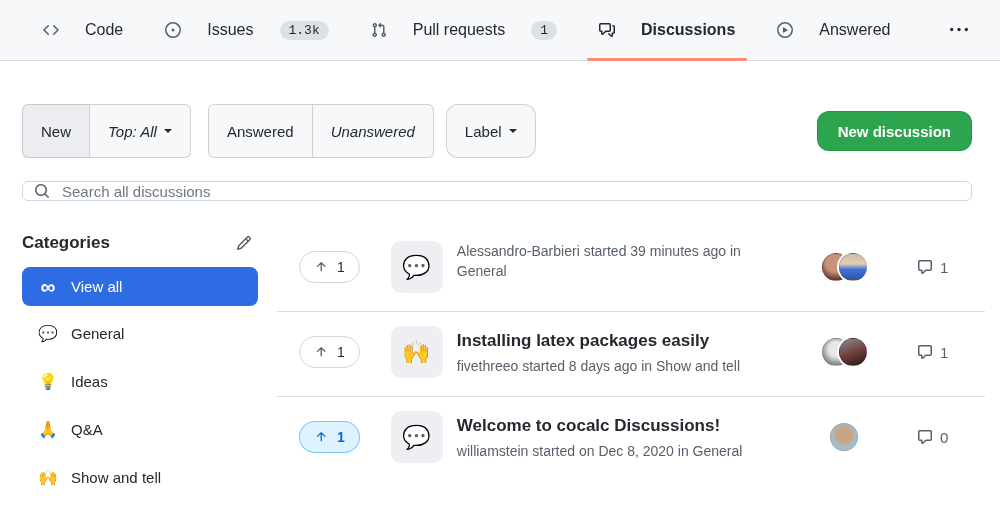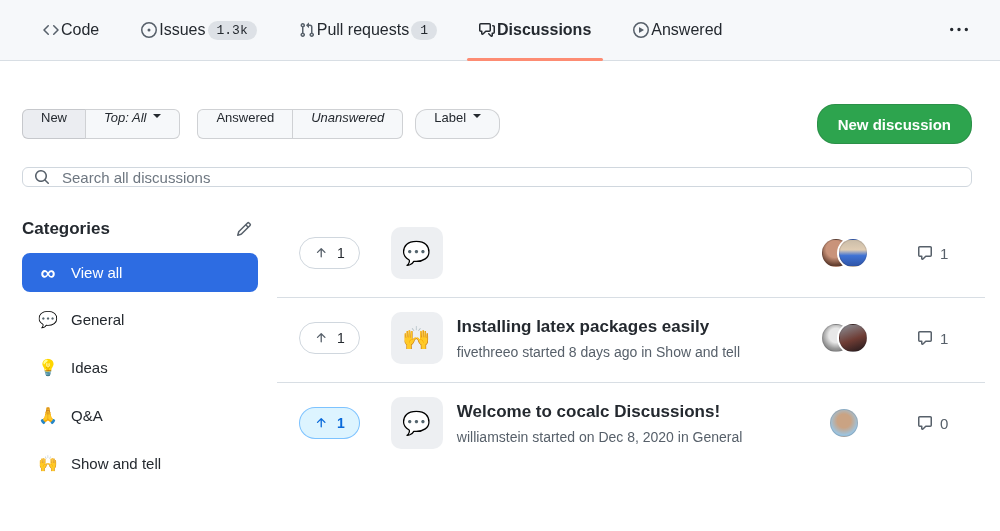--- a/index.html
+++ b/index.html
@@ -11,21 +11,21 @@
   }
   svg { display: block; }
 
   
   .header {
     height: 61px; background: #f6f8fa; border-bottom: 1px solid #d8dee4;
     display: flex; align-items: stretch; padding: 0 24px 0 33px;
   }
   .tabs { display: flex; flex: 1; }
   .tab {
-    display: flex; align-items: center; gap: 2px;
+    display: flex; align-items: center; gap: 26px;
     padding: 0 10px; margin-right: 22px; position: relative;
     font-size: 16px; cursor: pointer; white-space: nowrap;
   }
   .tab .ticon svg { width: 16px; height: 16px; fill: #57606a; }
   .tab.active { font-weight: 700; }
   .tab.active .ticon svg { fill: #24292f; }
   .tab.active::after {
     content: ""; position: absolute; left: -2px; right: -2px; bottom: -1px;
     height: 3px; background: #fd8c73; border-radius: 3px;
   }
@@ -33,37 +33,37 @@
     background: rgba(175,184,193,0.35); border-radius: 12px;
     font-size: 13px; font-weight: 400; padding: 2px 9px; color: #24292f; font-family: Liberation Mono, monospace;
   }
   .kebab { display: flex; align-items: center; margin-left: auto; padding: 0 8px; cursor: pointer; }
   .kebab svg { width: 18px; height: 18px; fill: #24292f; }
 
   
   .toolbar { margin: 43px 28px 0 22px; display: flex; align-items: center; }
   .seg-group { display: flex; }
   .btn {
-    height: 30px; border: 1px solid rgba(31,35,40,0.18); background: #f6f8fa;
-    font-size: 13px; color: #24292f; display: flex; 
+    height: 54px; border: 1px solid rgba(31,35,40,0.18); background: #f6f8fa;
+    font-size: 15px; color: #24292f; display: flex; align-items: center;
     padding: 0 18px; cursor: pointer; font-family: inherit; white-space: nowrap;
   }
   .seg-group .btn + .btn { margin-left: -1px; font-style: italic; }
   .seg-first { border-radius: 6px 0 0 6px; }
   .seg-last { border-radius: 0 6px 6px 0; }
   .btn.solo { border-radius: 12px; }
   .btn.pressed { background: #ebedf1; }
   .caret {
     width: 0; height: 0; border: 4px solid transparent;
     border-top-color: #24292f; margin-left: 7px; margin-top: 4px;
   }
   .gap17 { width: 17px; }
   .gap12 { width: 12px; }
   .btn-primary {
-    margin-left: auto; height: 40px; padding: 0 20px; border-radius: 18px;
+    margin-left: auto; height: 40px; padding: 0 20px; border-radius: 12px;
     background: #2da44e; border: 1px solid rgba(31,35,40,0.15);
     color: #fff; font-size: 15px; font-weight: 700;
     display: flex; align-items: center; cursor: pointer;
   }
 
   
   .searchbar {
     margin: 23px 28px 0 22px; height: 20px; background: #fff;
     border: 1px solid #d0d7de; border-radius: 6px;
     display: flex; align-items: center; padding: 0 11px; gap: 10px;
@@ -281,20 +281,21 @@
       <div class="vote-pill">
         <svg viewBox="0 0 16 16">
             <path fill-rule="evenodd" d="M3.47 7.78a.75.75 0 010-1.06l4.25-4.25a.75.75 0 011.06 0l4.25 4.25a.75.75 0 01-1.06 1.06L9 4.81v7.44a.75.75 0 01-1.5 0V4.81L4.53 7.78a.75.75 0 01-1.06 0z"></path>
           </svg>
         <span>1</span>
       </div>
       <div class="tile">
         <span>💬</span>
       </div>
       <div class="row-text">
+        <div class="row-meta">Alessandro-Barbieri started 39 minutes ago in General</div>
       </div>
       <div class="row-right">
         <div class="avatars">
           <span class="avatar av-r1a"></span>
           <span class="avatar av-r1b"></span>
         </div>
         <div class="comments">
           <svg viewBox="0 0 16 16">
               <path fill-rule="evenodd" d="M2.75 2.5a.25.25 0 00-.25.25v7.5c0 .138.112.25.25.25h2a.75.75 0 01.75.75v2.19l2.72-2.72a.75.75 0 01.53-.22h4.5a.25.25 0 00.25-.25v-7.5a.25.25 0 00-.25-.25H2.75zM1 2.75C1 1.784 1.784 1 2.75 1h10.5c.966 0 1.75.784 1.75 1.75v7.5A1.75 1.75 0 0113.25 12H9.06l-2.573 2.573A1.457 1.457 0 014 13.543V12H2.75A1.75 1.75 0 011 10.25v-7.5z"></path>
             </svg>

